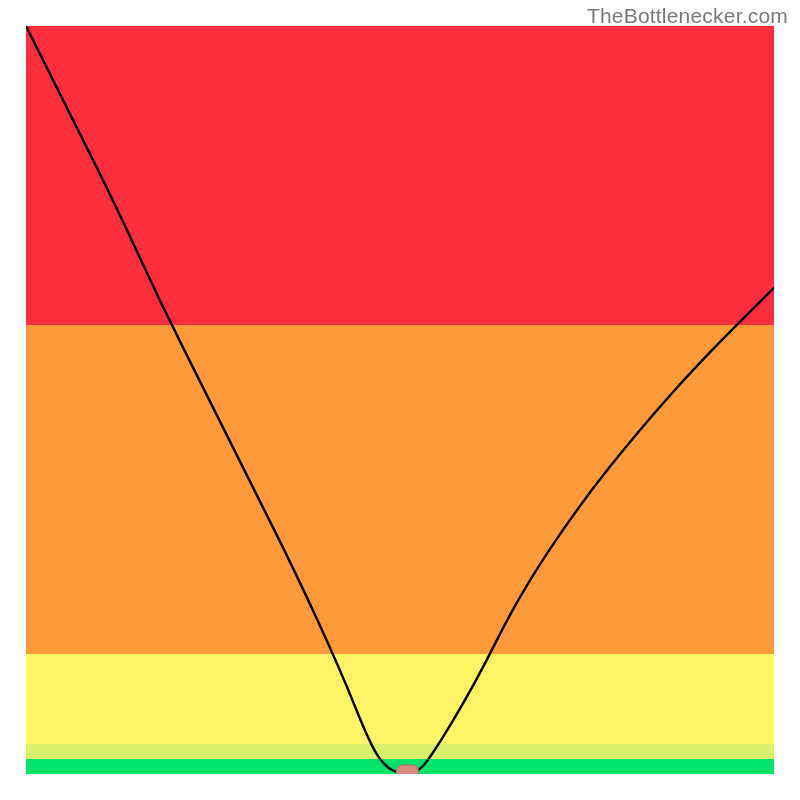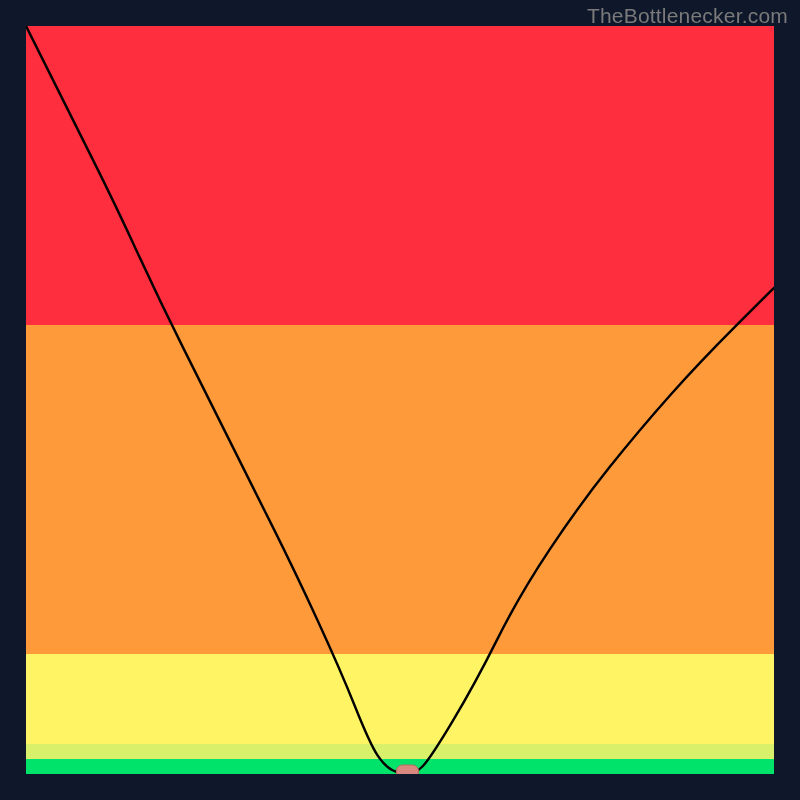--- a/index.html
+++ b/index.html
@@ -8,21 +8,21 @@
     width: 800px;
     height: 800px;
     overflow: hidden;
     background: #000;
     font-family: Arial, Helvetica, sans-serif;
   }
   .frame {
     position: relative;
     width: 800px;
     height: 800px;
-    background: #0f172a;
+    background: #ffffff;
   }
   .plot {
     position: absolute;
     left: 26px;
     top: 26px;
     width: 748px;
     height: 748px;
     overflow: hidden;
   }
   .attribution {

